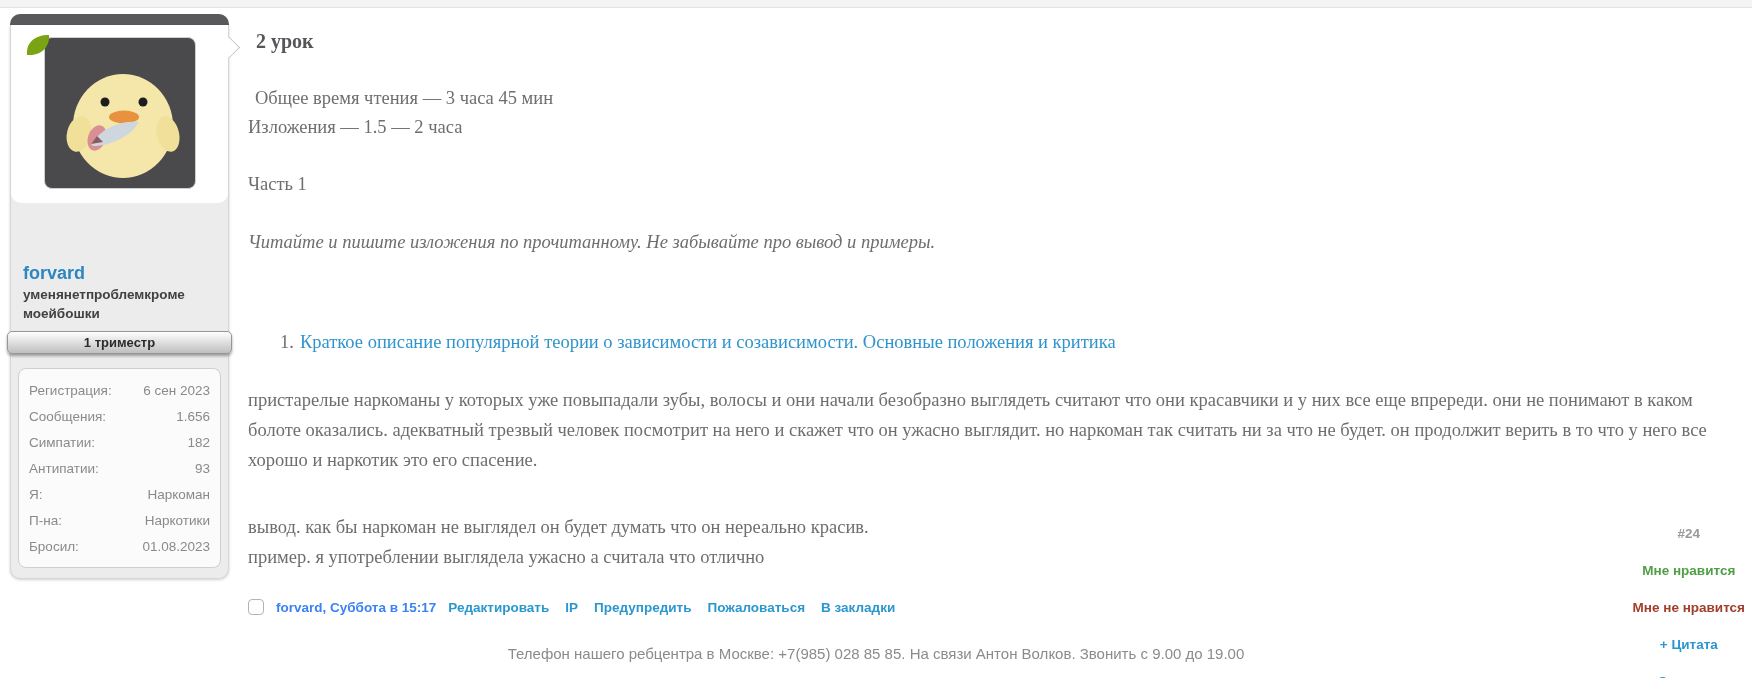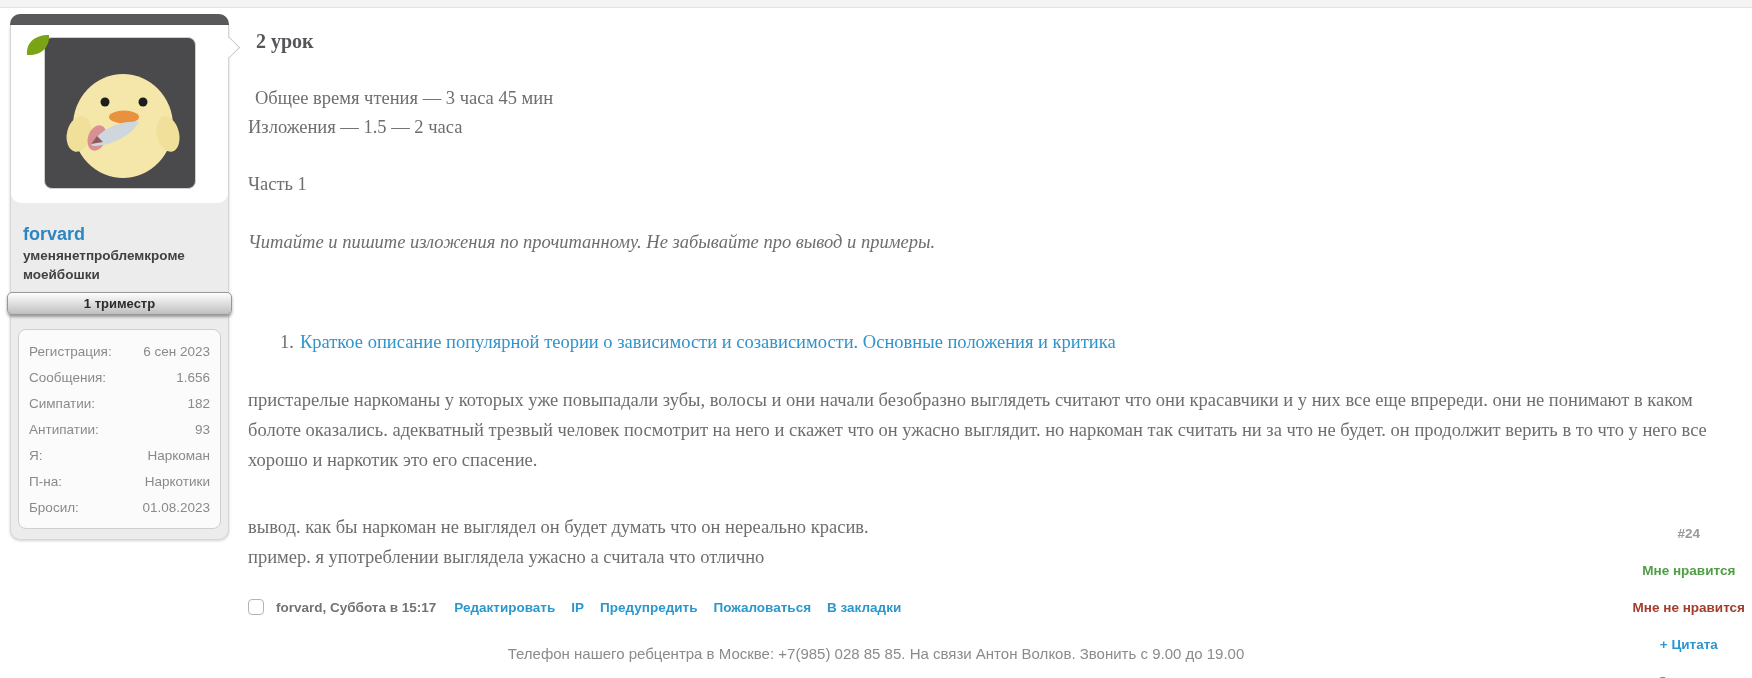--- a/index.html
+++ b/index.html
@@ -18,21 +18,21 @@
 
   .avatar-section { background:#ffffff; border-radius:0 0 10px 10px; padding:12px 0 14px;
                     display:flex; justify-content:center; position:relative; }
   .avatar-wrap { width:152px; height:152px; background:#4a4a4c; border:1px solid #cfcfcf;
                  border-radius:8px; box-shadow:inset 0 0 0 3px #ffffff; overflow:hidden;
                  position:relative; }
   .avatar-wrap svg { display:block; }
   .online-leaf { position:absolute; left:14px; top:8px; width:26px; height:24px; z-index:3; }
 
   .username { display:block; color:#2e86c1; font-size:18px; font-weight:bold;
-              padding:21px 12px 1px; text-decoration:none; }
+              padding:12px 12px 1px; text-decoration:none;margin-top:48px; }
   .custom-title { color:#414141; font-size:13.5px; font-weight:bold; line-height:19px;
                   padding:0 12px; width:200px; }
 
   .banner { position:relative; margin:8px -4px 0; height:23px; line-height:21px;
             text-align:center; font-size:13px; font-weight:bold; color:#2b2b2b;
             background:linear-gradient(#fefefe, #bfbfbf); border:1px solid #979797;
             border-radius:5px; box-shadow:0 2px 3px rgba(0,0,0,.35); z-index:2; }
 
   .stats-card { margin:14px 7px 0; background:#fbfbfb; border:1px solid #cfcfcf;
                 border-radius:8px; padding:8px 10px; }
@@ -59,21 +59,21 @@
   .post-paragraph { position:absolute; top:385px; left:0; width:1497px; line-height:30px; }
   .post-conclusion { position:absolute; top:512px; left:0; line-height:30px; }
   .post-example { position:absolute; top:542px; left:0; line-height:30px; }
 
   
   .post-footer { position:absolute; left:248px; top:596px; width:1497px; height:22px;
                  display:flex; align-items:center; font-size:13.5px; font-weight:bold; }
   .post-checkbox { appearance:none; -webkit-appearance:none; width:16px; height:16px;
                    border:1px solid #b3b3b3; border-radius:4px; background:#fff; margin-right:12px;
                    cursor:pointer; }
-  .author-date { color:#737373; margin-right:18px; }
+  .author-date { color:#3b82f6; margin-right:12px; }
   .footer-link { color:#2b97cf; text-decoration:none; margin-right:16px; }
   .footer-right { margin-left:auto; display:flex; align-items:center; gap:22px;flex-direction:column; }
   .post-number { color:#9a9a9a; }
   .like-link { color:#4f9e45; text-decoration:none; }
   .dislike-link { color:#a33d2b; text-decoration:none; }
   .quote-link, .reply-link { color:#2b97cf; text-decoration:none; }
 
   .signature { position:absolute; left:0; top:645px; width:1752px; text-align:center;
                color:#8b8b8b; font-size:15px; }
 </style>

